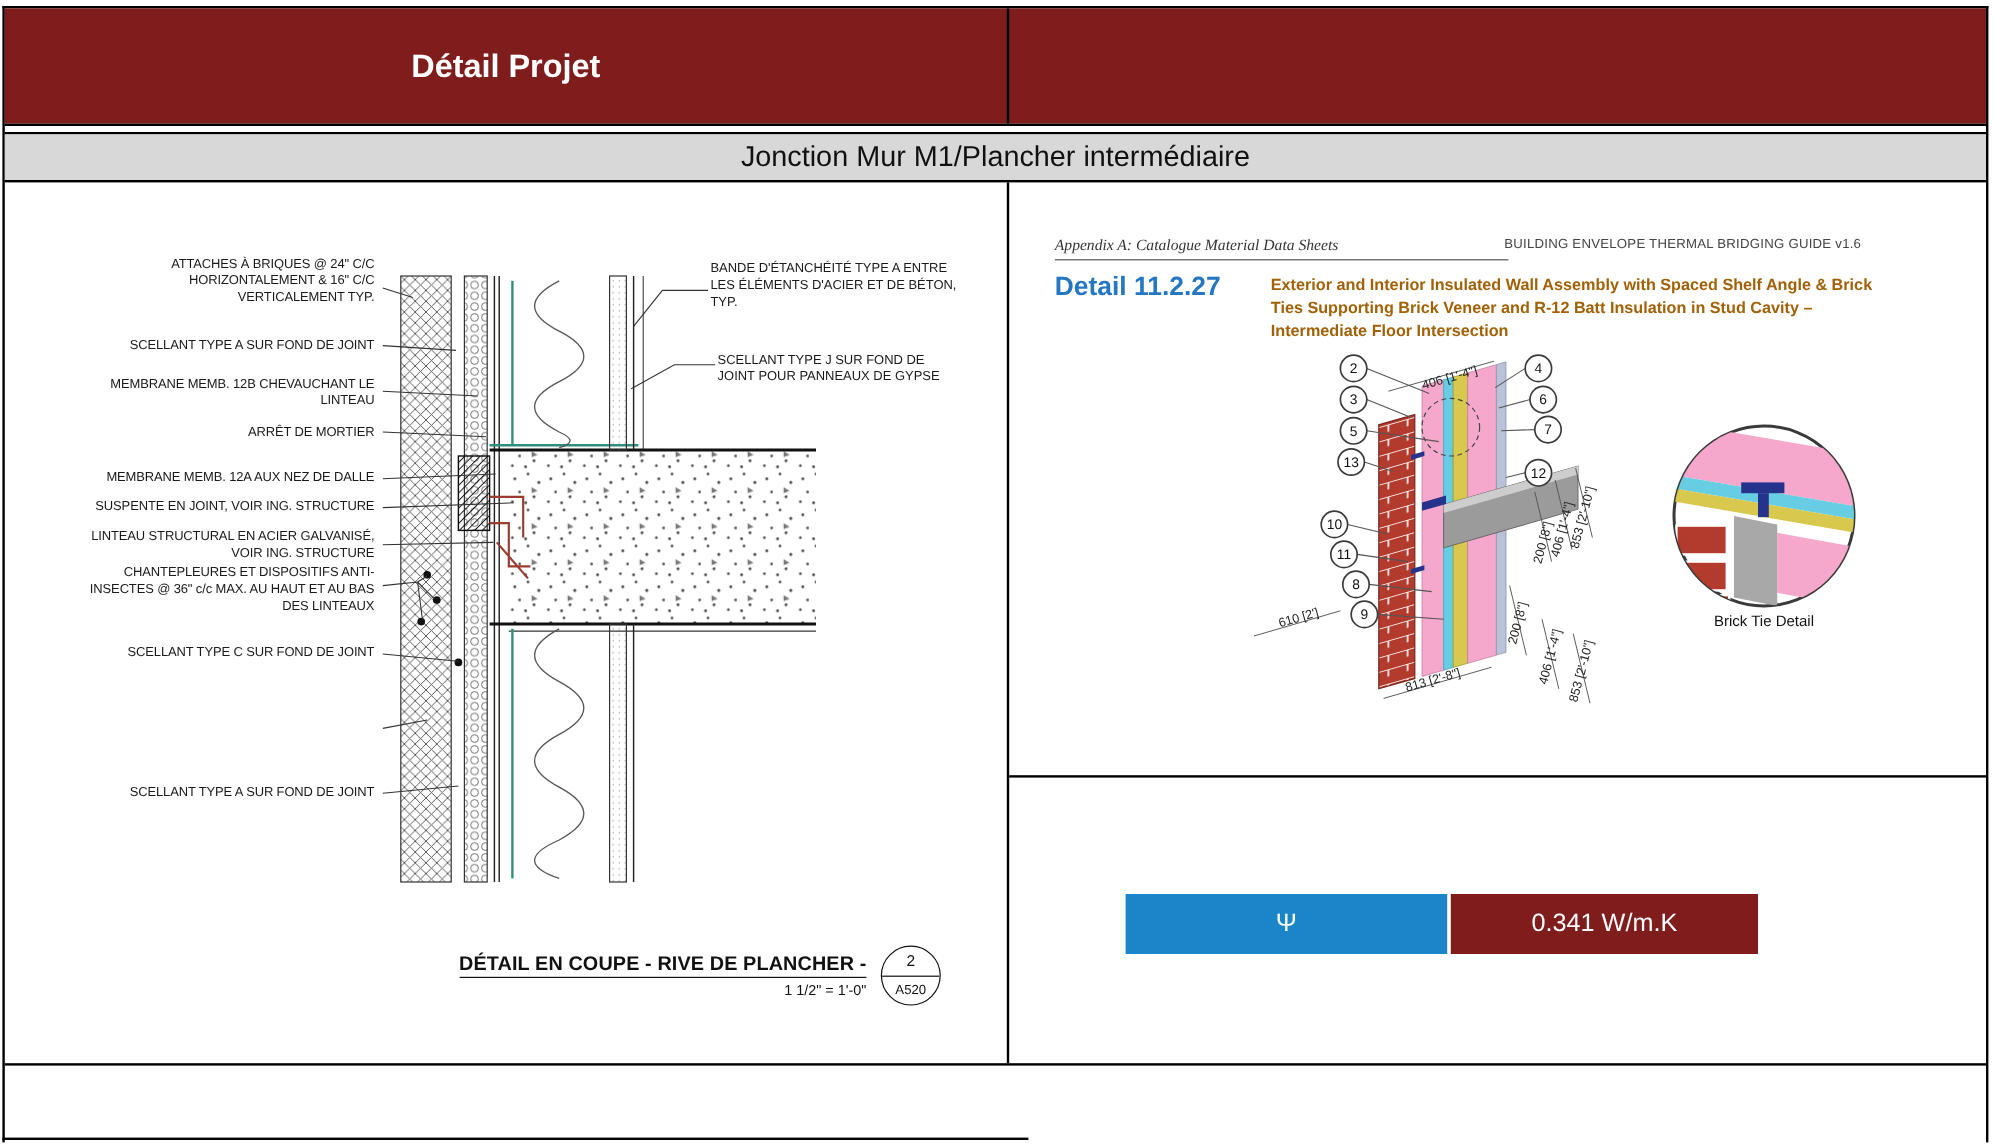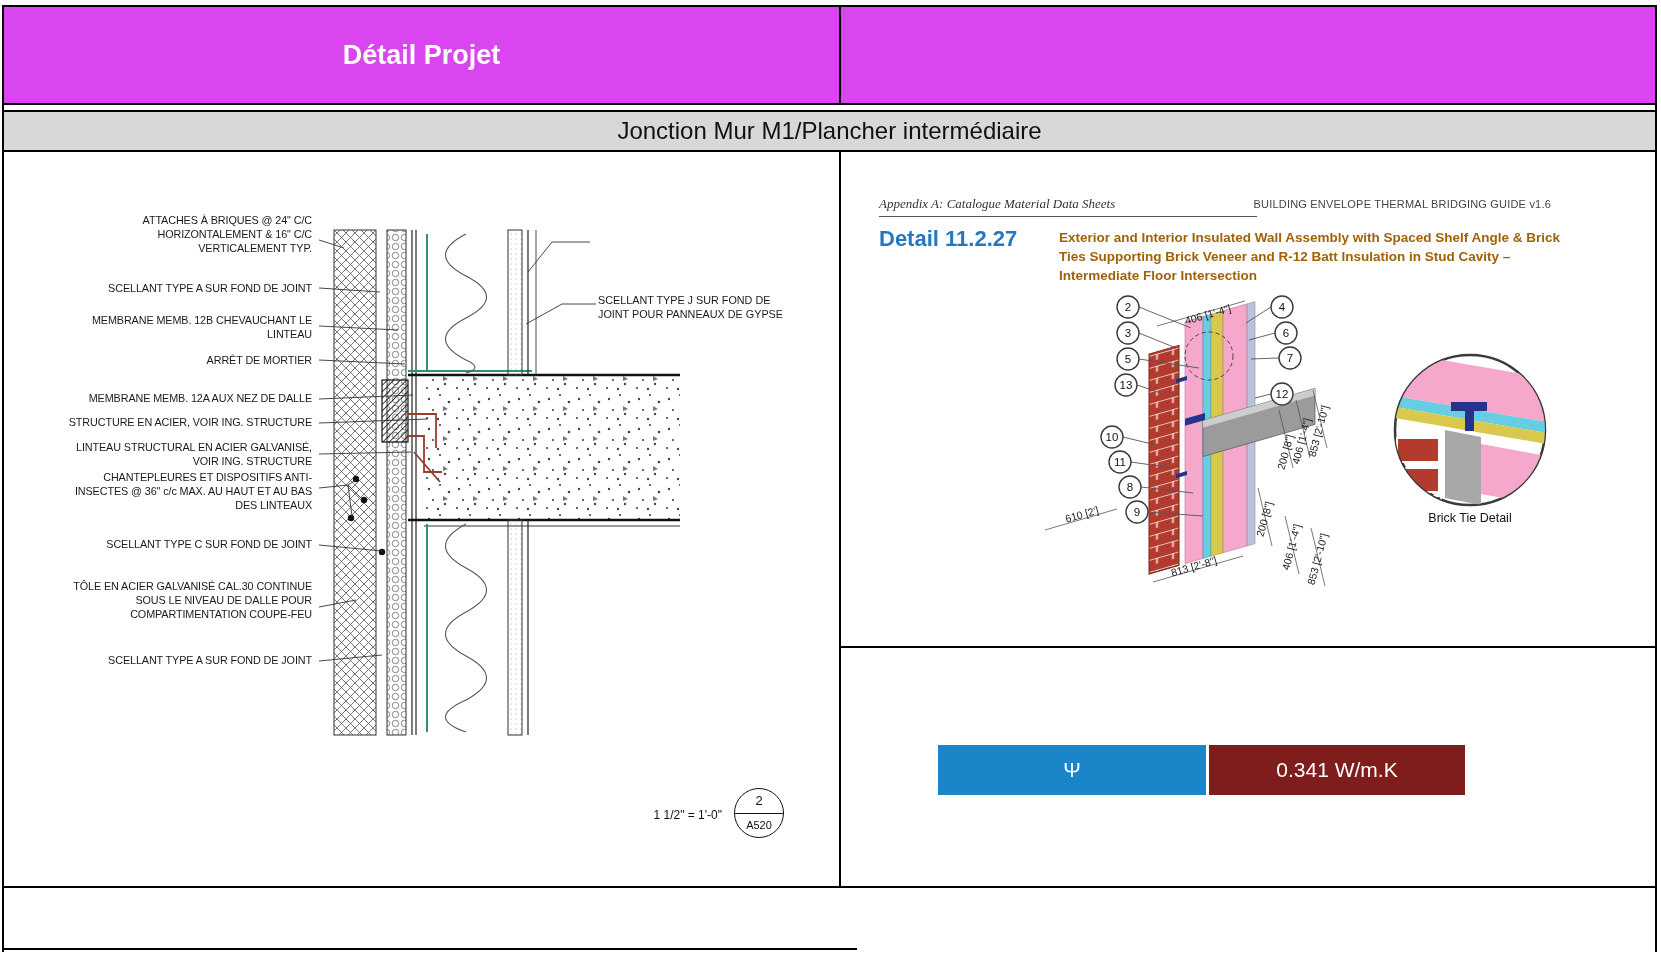--- a/index.html
+++ b/index.html
@@ -46,21 +46,21 @@
 </head>
 <body>
 
 <div id="page">
 
   <div class="abs blk" style="left:2px;top:5px;width:1655px;height:2px;"></div>
   <div class="abs blk" style="left:2px;top:5px;width:2px;height:947px;"></div>
   <div class="abs blk" style="left:1655px;top:5px;width:2px;height:947px;"></div>
   <div class="abs blk" style="left:2px;top:948px;width:855px;height:2px;"></div>
 
-  <div class="hdr" style="background:#d946ef;">
+  <div class="hdr" style="background:#7f1d1d;">
     <div class="hdr-cell" style="width:835px;">
       <span>Détail Projet</span>
     </div>
     <div style="width:2px;background:#000;"></div>
   </div>
   <div class="abs blk" style="left:4px;top:103px;width:1651px;height:2px;"></div>
 
   <div class="abs blk" style="left:4px;top:110px;width:1651px;height:2px;"></div>
   <div class="band">
     <span>Jonction Mur M1/Plancher intermédiaire</span>
@@ -147,31 +147,32 @@
         <path d="M586,90 L548,90 L524,120"></path>
         <path d="M592,152 L558,152 L522,172"></path>
       </g>
     </svg>
 
     <div class="lbl" style="left:108px;top:62px;width:200px;">ATTACHES À BRIQUES @  24" C/C HORIZONTALEMENT &amp; 16" C/C VERTICALEMENT TYP.</div>
     <div class="lbl" style="left:38px;top:130px;width:270px;">SCELLANT TYPE A SUR FOND DE JOINT</div>
     <div class="lbl" style="left:78px;top:162px;width:230px;">MEMBRANE MEMB. 12B CHEVAUCHANT LE LINTEAU</div>
     <div class="lbl" style="left:38px;top:202px;width:270px;">ARRÊT DE MORTIER</div>
     <div class="lbl" style="left:38px;top:240px;width:270px;">MEMBRANE MEMB. 12A AUX NEZ DE DALLE</div>
-    <div class="lbl" style="left:38px;top:264px;width:270px;">STRUCTURE EN ACIER, VOIR ING. STRUCTURE</div>
+    <div class="lbl" style="left:38px;top:264px;width:270px;">SUSPENTE EN JOINT, VOIR ING. STRUCTURE</div>
     <div class="lbl" style="left:68px;top:289px;width:240px;">LINTEAU STRUCTURAL EN ACIER GALVANISÉ, VOIR ING. STRUCTURE</div>
     <div class="lbl" style="left:58px;top:319px;width:250px;">CHANTEPLEURES ET DISPOSITIFS ANTI-INSECTES @ 36" c/c MAX. AU HAUT ET AU BAS DES LINTEAUX</div>
     <div class="lbl" style="left:38px;top:386px;width:270px;">SCELLANT TYPE C SUR FOND DE JOINT</div>
-    <div class="lbl" style="left:68px;top:428px;width:240px;">TÔLE EN ACIER GALVANISÉ CAL.30 CONTINUE SOUS LE NIVEAU DE DALLE POUR COMPARTIMENTATION COUPE-FEU</div>
     <div class="lbl" style="left:38px;top:502px;width:270px;">SCELLANT TYPE A SUR FOND DE JOINT</div>
 
+    <div class="lblr" style="left:588px;top:66px;width:208px;">BANDE D'ÉTANCHÉITÉ TYPE A ENTRE LES ÉLÉMENTS D'ACIER ET DE BÉTON, TYP.</div>
     <div class="lblr" style="left:594px;top:142px;width:200px;">SCELLANT TYPE J SUR FOND DE JOINT POUR PANNEAUX DE GYPSE</div>
 
     <div class="caption">
       <div class="cap-text">
+        <div class="cap-line"><span class="ul">DÉTAIL EN COUPE - RIVE DE PLANCHER -</span></div>
         <div class="cap-scale">1 1/2" = 1'-0"</div>
       </div>
       <div class="cap-circle">
         <div class="t">2</div>
         <div class="b">A520</div>
       </div>
     </div>
   </div>
 
   <div class="abs" style="left:841px;top:152px;width:746px;height:734px;">

